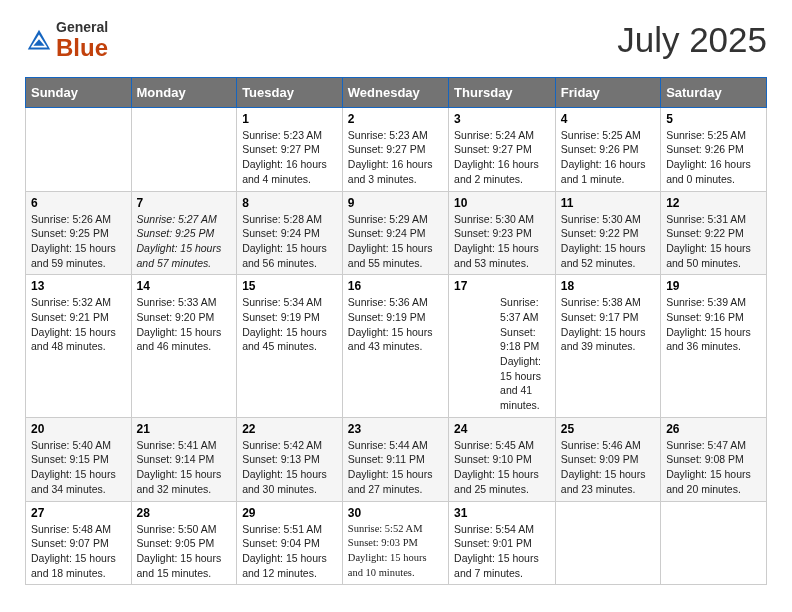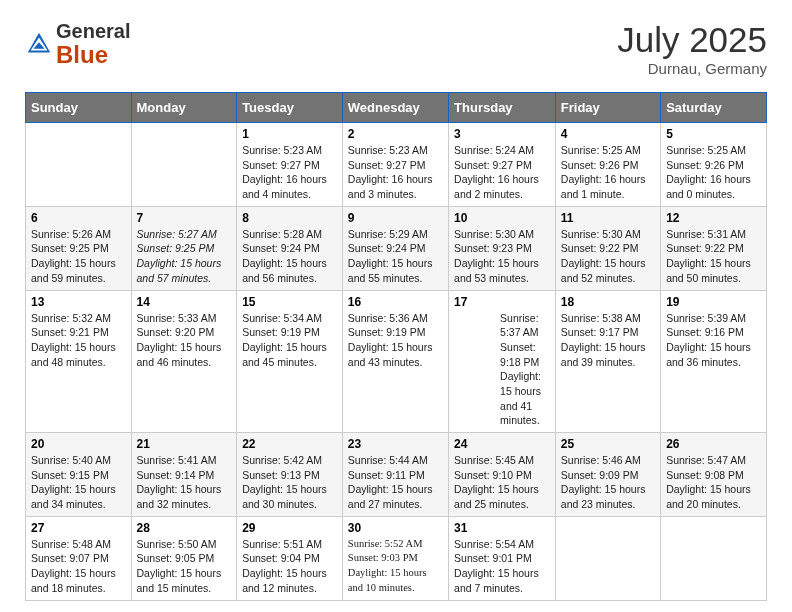--- a/index.html
+++ b/index.html
@@ -19,21 +19,21 @@
     .logo {
       display: flex;
       align-items: center;
     }
     .logo-text {
       display: flex;
       flex-direction: column;
       line-height: 1.1;
     }
     .logo-general {
-      font-size: 20px;
+      font-size: 14px;
       font-weight: bold;
       color: #333;
     }
     .logo-blue {
       font-size: 24px;
       font-weight: bold;
       color: #c2410c;
     }
     .logo-icon {
       width: 28px;
@@ -106,21 +106,20 @@
       <polygon points="15,8 24,22 6,22" fill="#fff"></polygon>
       <polygon points="15,13 21,20 9,20" fill="#1565c0"></polygon>
     </svg>
     <div class="logo-text">
       <span class="logo-general">General</span>
       <span class="logo-blue">Blue</span>
     </div>
   </div>
   <div class="title-block">
     <div class="month-year">July 2025</div>
-    <div class="location">Durnau, Germany</div>
   </div>
 </div>
 
 <table class="calendar">
   <thead>
     <tr>
 
     <th>Sunday</th>
         <th>Monday</th>
         <th>Tuesday</th>

